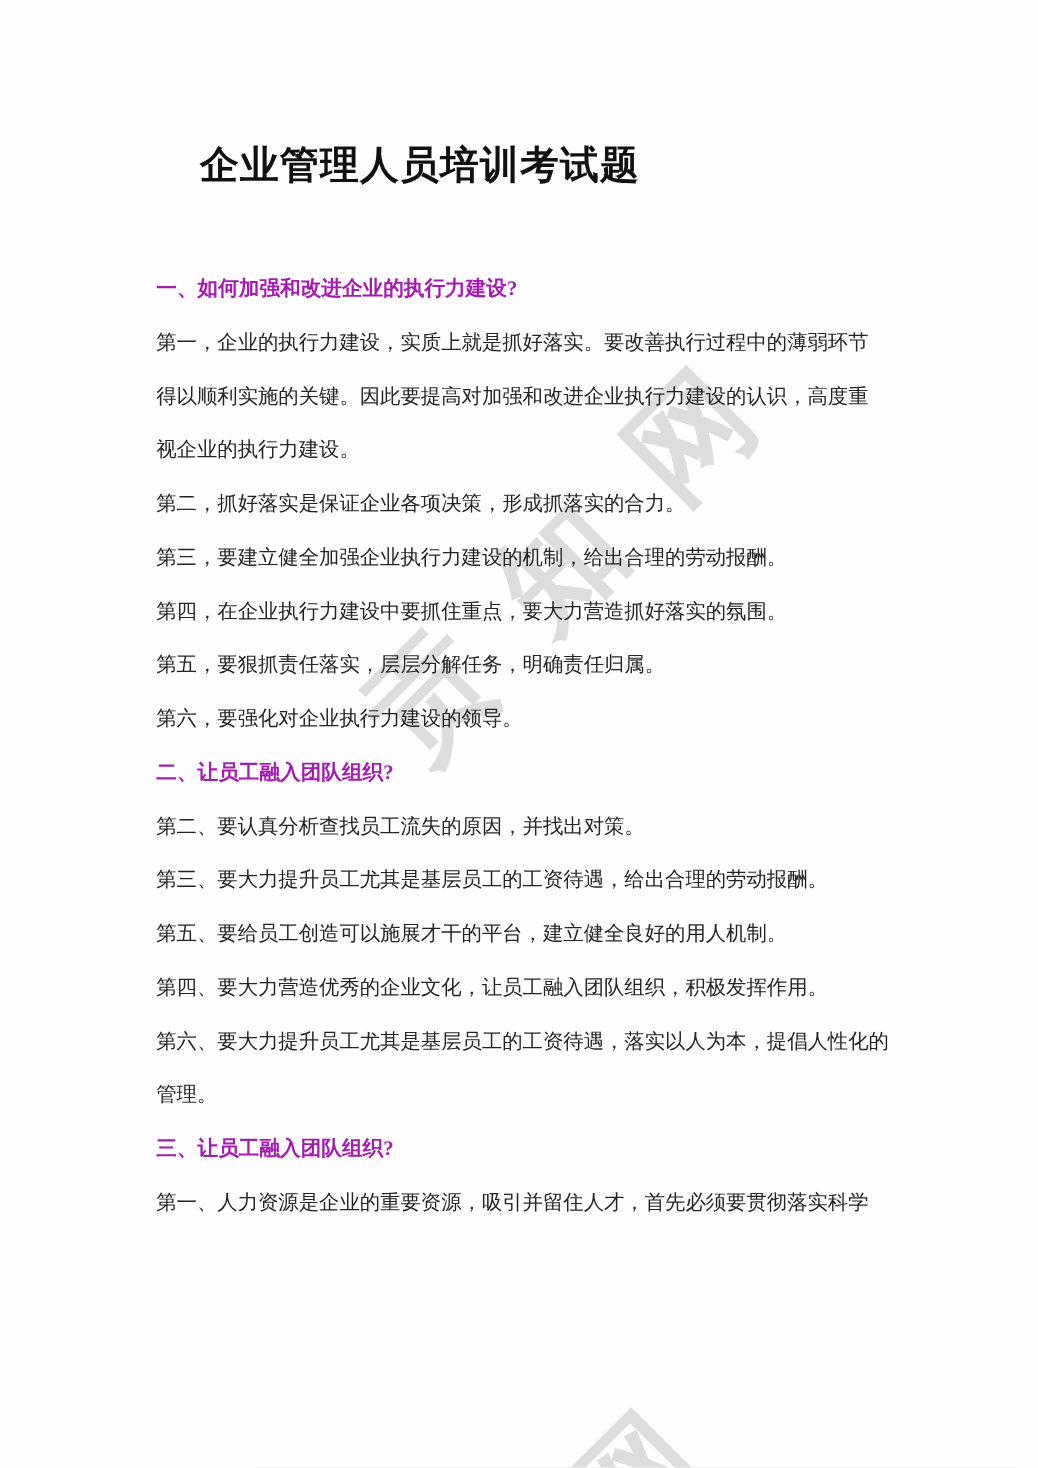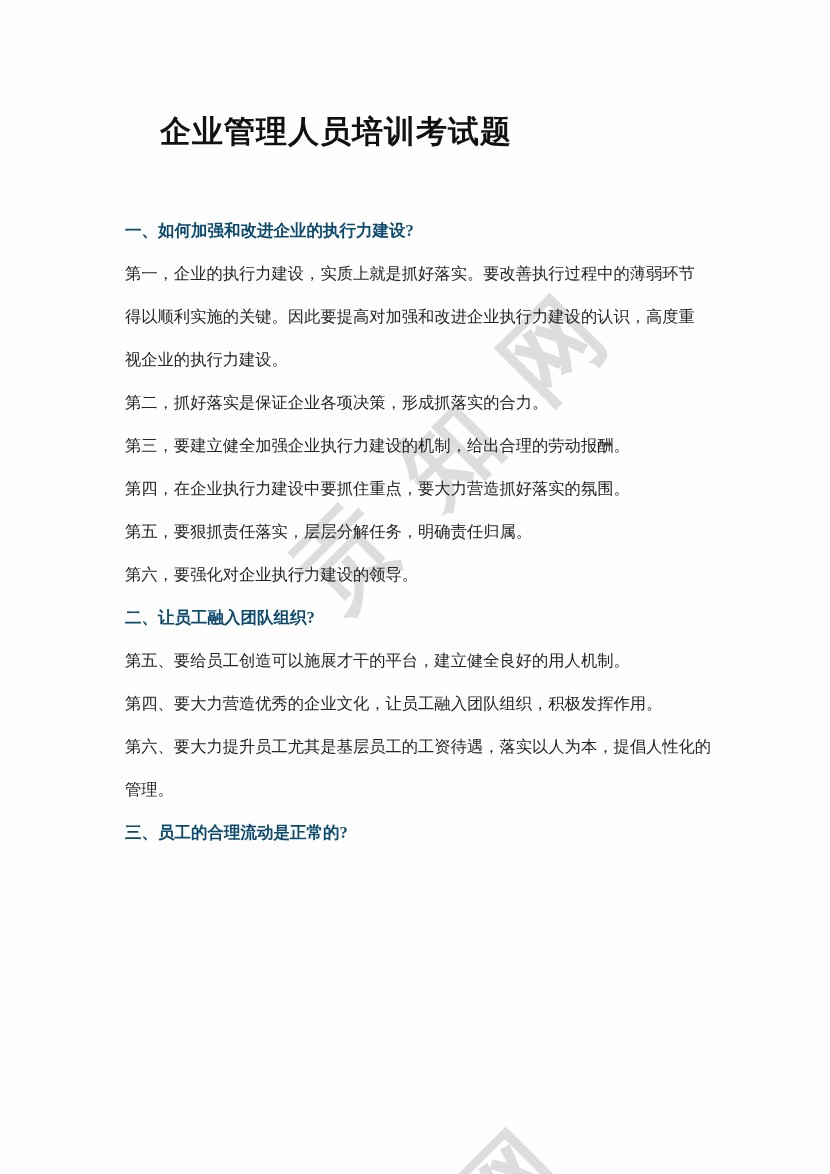--- a/index.html
+++ b/index.html
@@ -34,21 +34,21 @@
     position: absolute;
     top: 209px;
     left: 125px;
     width: 660px;
     z-index: 2;
   }
   .doc-body .heading {
     font-size: 16.5px;
     font-weight: 700;
     line-height: 43px;
-    color: #0c4a6e;
+    color: #a21caf;
     white-space: pre;
     margin: 0;
   }
   .doc-body .para {
     font-size: 16.3px;
     font-weight: 400;
     line-height: 43px;
     color: #242424;
     white-space: pre;
     margin: 0;
@@ -85,20 +85,23 @@
       <div class="heading">一、如何加强和改进企业的执行力建设?</div>
       <div class="para">第一，企业的执行力建设，实质上就是抓好落实。要改善执行过程中的薄弱环节
 得以顺利实施的关键。因此要提高对加强和改进企业执行力建设的认识，高度重
 视企业的执行力建设。</div>
       <div class="para">第二，抓好落实是保证企业各项决策，形成抓落实的合力。</div>
       <div class="para">第三，要建立健全加强企业执行力建设的机制，给出合理的劳动报酬。</div>
       <div class="para">第四，在企业执行力建设中要抓住重点，要大力营造抓好落实的氛围。</div>
       <div class="para">第五，要狠抓责任落实，层层分解任务，明确责任归属。</div>
       <div class="para">第六，要强化对企业执行力建设的领导。</div>
       <div class="heading">二、让员工融入团队组织?</div>
+      <div class="para">第二、要认真分析查找员工流失的原因，并找出对策。</div>
+      <div class="para">第三、要大力提升员工尤其是基层员工的工资待遇，给出合理的劳动报酬。</div>
       <div class="para">第五、要给员工创造可以施展才干的平台，建立健全良好的用人机制。</div>
       <div class="para">第四、要大力营造优秀的企业文化，让员工融入团队组织，积极发挥作用。</div>
       <div class="para">第六、要大力提升员工尤其是基层员工的工资待遇，落实以人为本，提倡人性化的
 管理。</div>
-      <div class="heading">三、员工的合理流动是正常的?</div>
+      <div class="heading">三、让员工融入团队组织?</div>
+      <div class="para">第一、人力资源是企业的重要资源，吸引并留住人才，首先必须要贯彻落实科学</div>
     </div>
 
 </div>
 
 </body></html>

